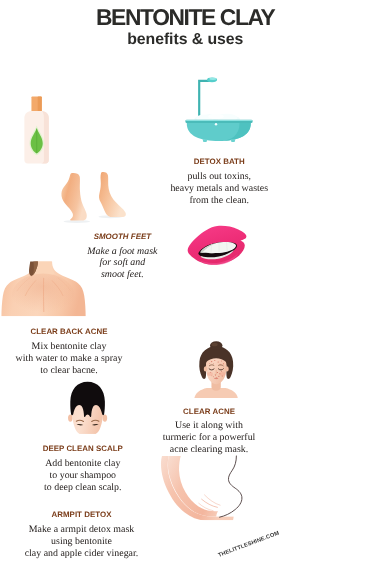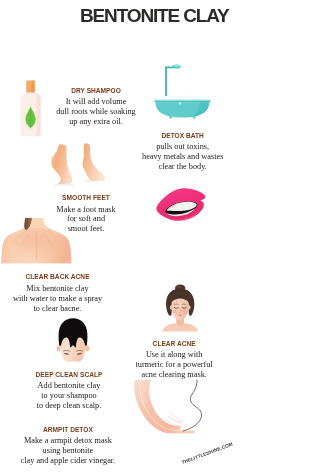--- a/index.html
+++ b/index.html
@@ -27,20 +27,21 @@
 </style>
 </head>
 <body>
 
 <div class="stage">
 
   <div class="abs" style="left:8px;top:0px;width:80px;height:66px;">
     <svg id="svg-bowl" width="80" height="66" viewBox="0 0 80 66"></svg>
   </div>
   <div class="hdr-title" style="left:80px;top:5.5px;">BENTONITE CLAY</div>
+  <div class="hdr-sub" style="left:106px;top:25.5px;">benefits &amp; uses</div>
 
   <div class="abs" style="left:18px;top:78px;width:26px;height:60px;">
     <svg width="26" height="60" viewBox="0 0 26 60">
 
       <rect x="8.2" y="2.4" width="8.6" height="12.6" rx="0.7" fill="#f3a96a"></rect>
       <rect x="13.4" y="2.4" width="3.4" height="12.6" rx="0.7" fill="#eb9b57"></rect>
 
       <path d="M2.3 20.2 C2.3 16.6 5.2 14.4 8.6 14.4 L16.4 14.4 C19.8 14.4 22.7 16.6 22.7 20.2
                L22.7 55.3 C22.7 57.0 21.6 58.2 20.0 58.2 L5.0 58.2 C3.4 58.2 2.3 57.0 2.3 55.3 Z" fill="#fcefe8"></path>
       <path d="M17.0 14.5 C20.2 14.9 22.7 17.0 22.7 20.2 L22.7 55.3 C22.7 57.0 21.6 58.2 20.0 58.2
@@ -420,35 +421,29 @@
                C60.2 47.8 55.4 50.0 51.0 51.0" fill="none" stroke="#4a3a3a" stroke-width="0.75" stroke-linecap="round"></path>
 
       <path d="M36.0 36.0 C40.0 39.4 44.4 41.8 49.2 42.8" stroke="#eeaa92" stroke-width="0.7" fill="none" opacity="0.8" stroke-linecap="round"></path>
       <path d="M38.4 32.4 C42.4 36.6 46.8 39.6 51.4 41.0" stroke="#eeaa92" stroke-width="0.6" fill="none" opacity="0.65" stroke-linecap="round"></path>
       <path d="M33.6 39.4 C37.0 42.4 41.0 44.6 45.6 45.6" stroke="#eeaa92" stroke-width="0.6" fill="none" opacity="0.6" stroke-linecap="round"></path>
 
       <rect x="0" y="53.4" width="80" height="18.6" fill="#ffffff"></rect>
     </svg>
   </div>
 
-  <div class="blk" style="left:26.00px;top:92.60px;width:140px;">
-    <div class="t">DRY SHAMPOO</div>
-    <div class="b">It will add volume
-dull roots while soaking
-up any extra oil.</div>
-  </div>
 
   <div class="blk" style="left:112.70px;top:137.60px;width:140px;">
     <div class="t">DETOX BATH</div>
     <div class="b">pulls out toxins,
 heavy metals and wastes
-clear the body.</div>
-  </div>
-
-  <div class="blk" style="left:16px;top:199.70px;width:140px;">
+from the clean.</div>
+  </div>
+
+  <div class="blk" style="left:32px;top:199.70px;width:140px;font-style:italic;">
     <div class="t">SMOOTH FEET</div>
     <div class="b">Make a foot mask
 for soft and
 smoot feet.</div>
   </div>
 
 
   <div class="blk" style="left:-12.50px;top:279.00px;width:140px;">
     <div class="t">CLEAR BACK ACNE</div>
     <div class="b">Mix bentonite clay

